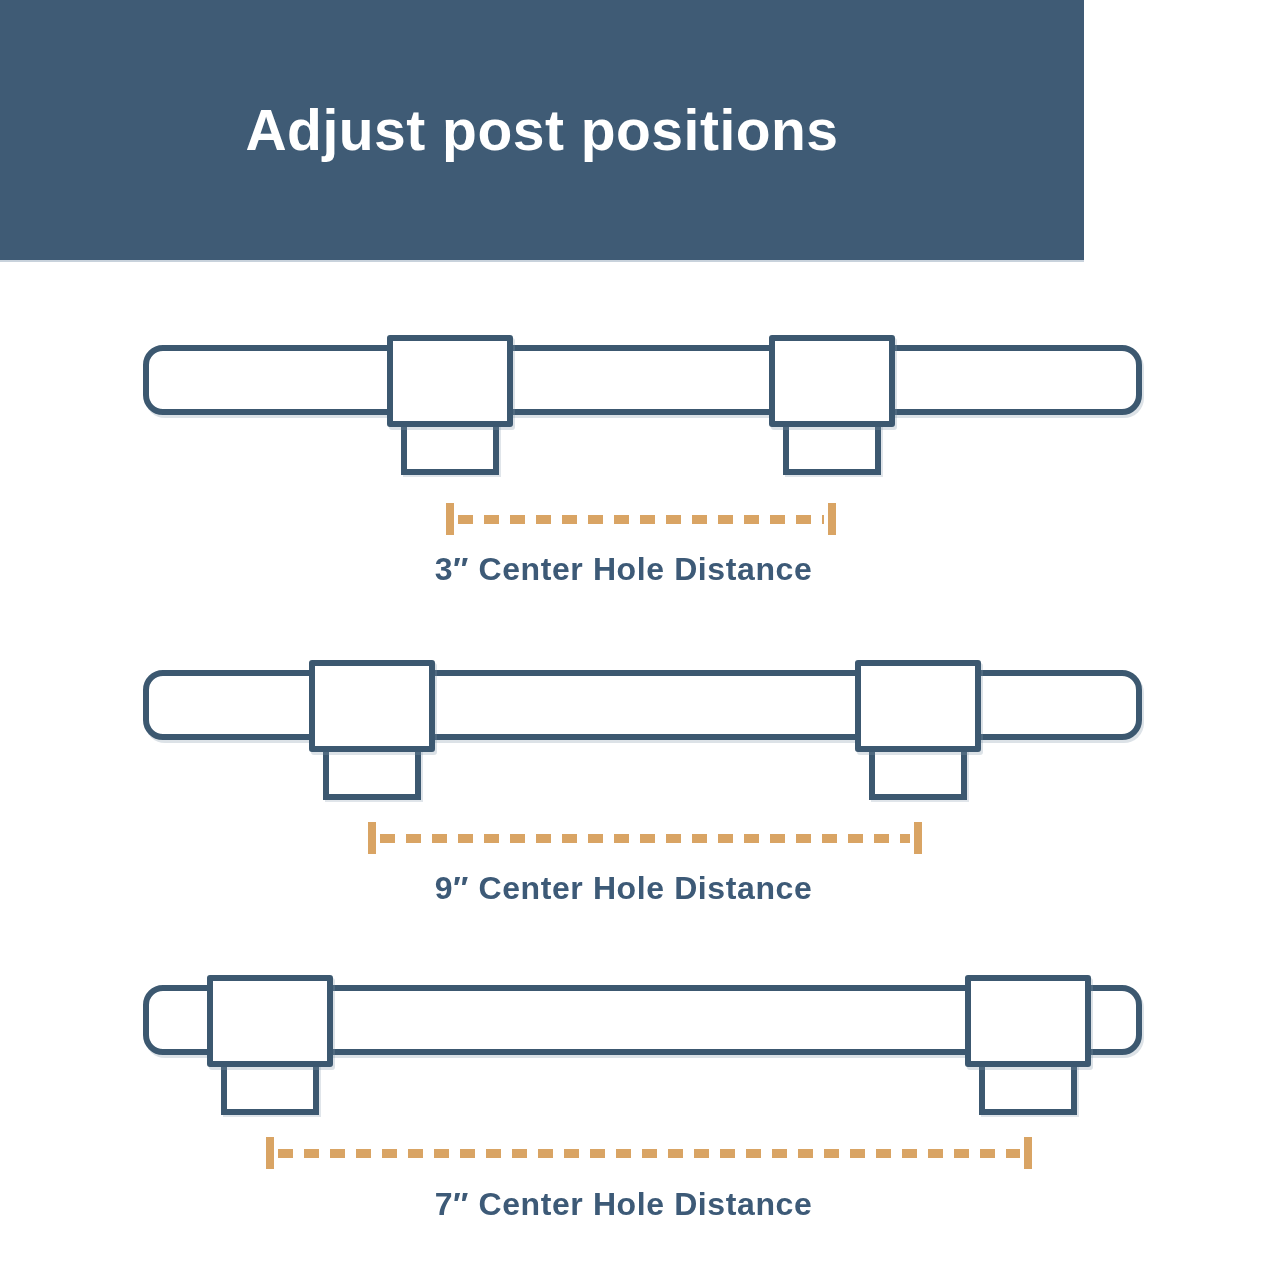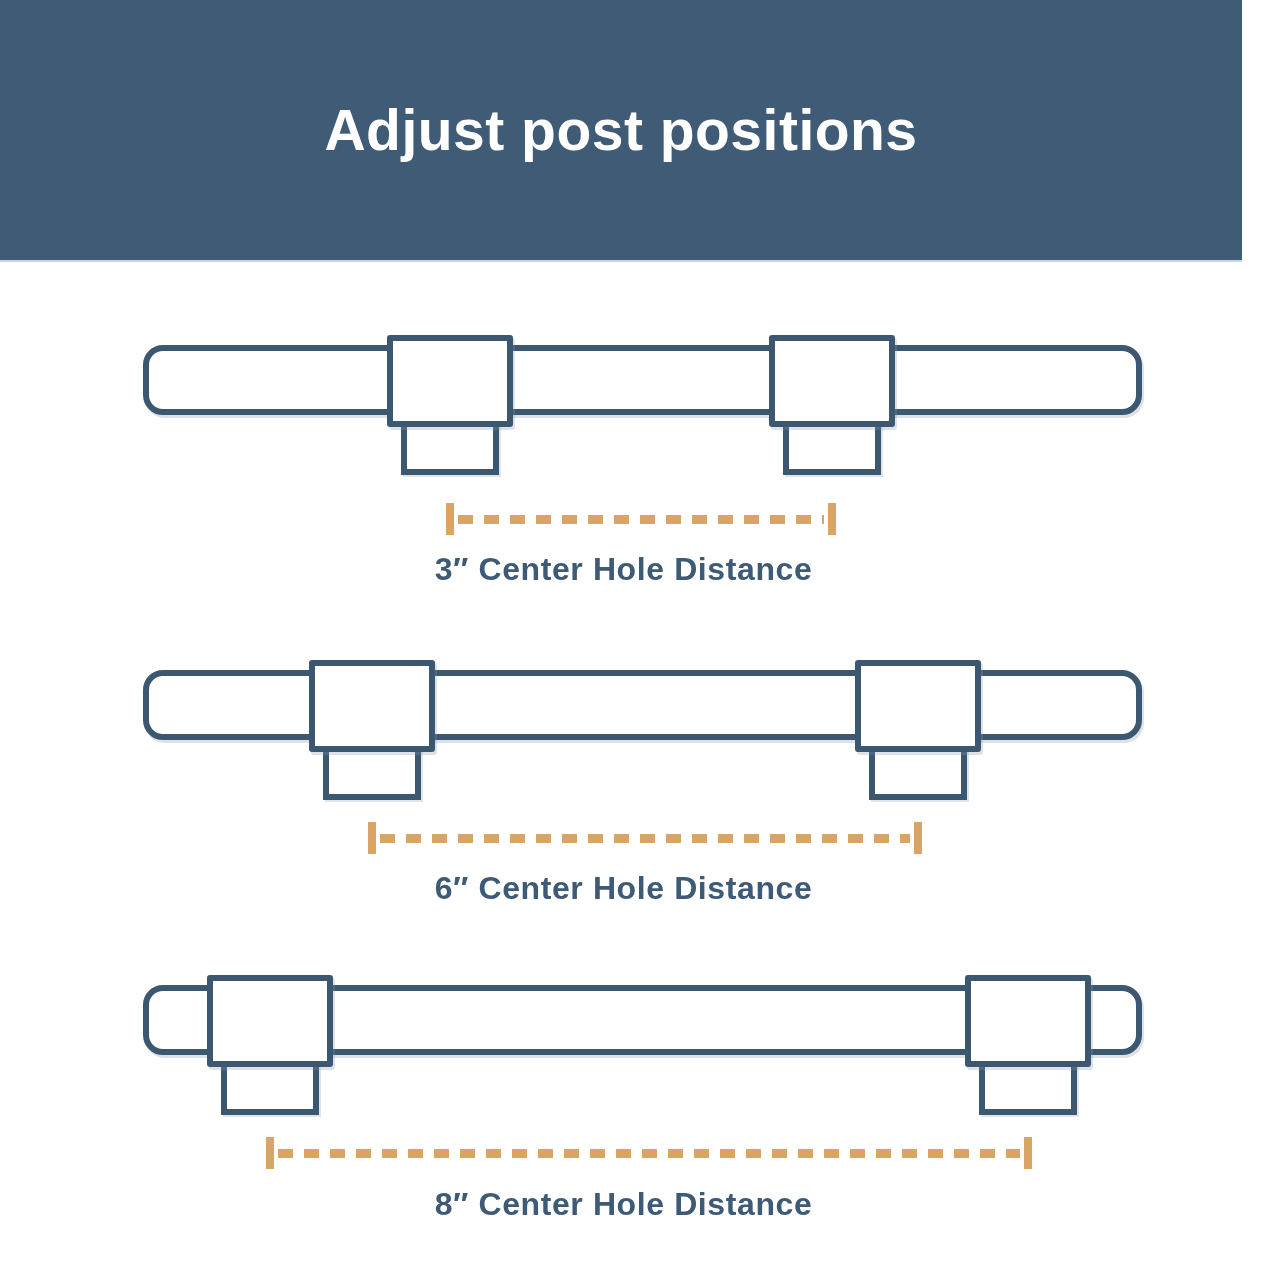--- a/index.html
+++ b/index.html
@@ -7,21 +7,21 @@
     --dim:#D9A464;
     --label:#3D5A77;
     --header-bg:#3F5B75;
   }
   html,body{margin:0;padding:0;background:#ffffff;}
   .canvas{
     position:relative;width:1280px;height:1280px;background:#ffffff;
     font-family:"Liberation Sans",sans-serif;overflow:hidden;
   }
   .header-band{
-    position:absolute;left:0;top:0;width:1242px;height:260px;
+    position:absolute;left:0;top:0;width:1084px;height:260px;
     background:var(--header-bg);
     display:flex;flex-direction:column;justify-content:center;align-items:center;
     border-bottom:2px solid #c8d2dc;
   }
   .header-line{
     color:#ffffff;font-weight:bold;font-size:57px;line-height:66px;
     letter-spacing:0.5px;text-align:center;white-space:nowrap;
   }
   .pull-bar{
     position:absolute;box-sizing:border-box;
@@ -73,24 +73,24 @@
       <div class="dim-tick" style="left: 828px; top: 503px;"></div>
       <div class="dim-label" style="top: 551px;">3″ Center Hole Distance</div>
       <div class="pull-bar" style="left: 143px; top: 670px; width: 999px; height: 70px;"></div>
       <div class="stem" style="left: 323px; top: 746px; width: 98px; height: 54px;"></div>
       <div class="post" style="left: 309px; top: 660px; width: 126px; height: 92px;"></div>
       <div class="stem" style="left: 869px; top: 746px; width: 98px; height: 54px;"></div>
       <div class="post" style="left: 855px; top: 660px; width: 126px; height: 92px;"></div>
       <div class="dim-line" style="left: 380px; top: 834px; width: 530px;"></div>
       <div class="dim-tick" style="left: 368px; top: 822px;"></div>
       <div class="dim-tick" style="left: 914px; top: 822px;"></div>
-      <div class="dim-label" style="top: 870px;">6″ Center Hole Distance</div>
+      <div class="dim-label" style="top: 870px;">9″ Center Hole Distance</div>
       <div class="pull-bar" style="left: 143px; top: 985px; width: 999px; height: 70px;"></div>
       <div class="stem" style="left: 221px; top: 1061px; width: 98px; height: 54px;"></div>
       <div class="post" style="left: 207px; top: 975px; width: 126px; height: 92px;"></div>
       <div class="stem" style="left: 979px; top: 1061px; width: 98px; height: 54px;"></div>
       <div class="post" style="left: 965px; top: 975px; width: 126px; height: 92px;"></div>
       <div class="dim-line" style="left: 278px; top: 1149px; width: 742px;"></div>
       <div class="dim-tick" style="left: 266px; top: 1137px;"></div>
       <div class="dim-tick" style="left: 1024px; top: 1137px;"></div>
-      <div class="dim-label" style="top: 1186px;">8″ Center Hole Distance</div>
+      <div class="dim-label" style="top: 1186px;">7″ Center Hole Distance</div>
     </div>
 </div>
 
 </body></html>

